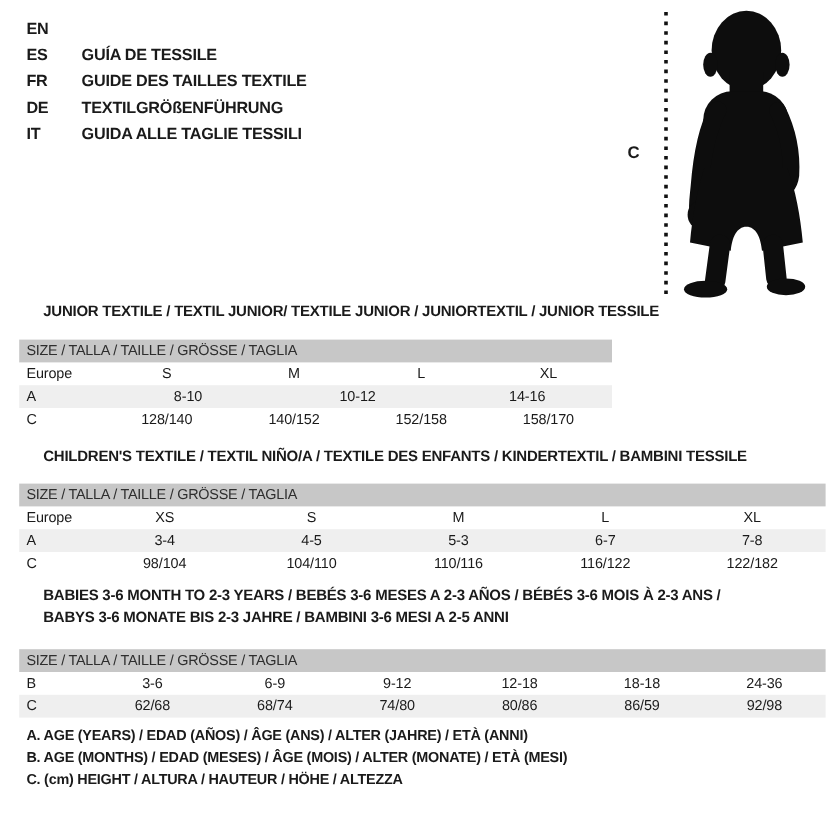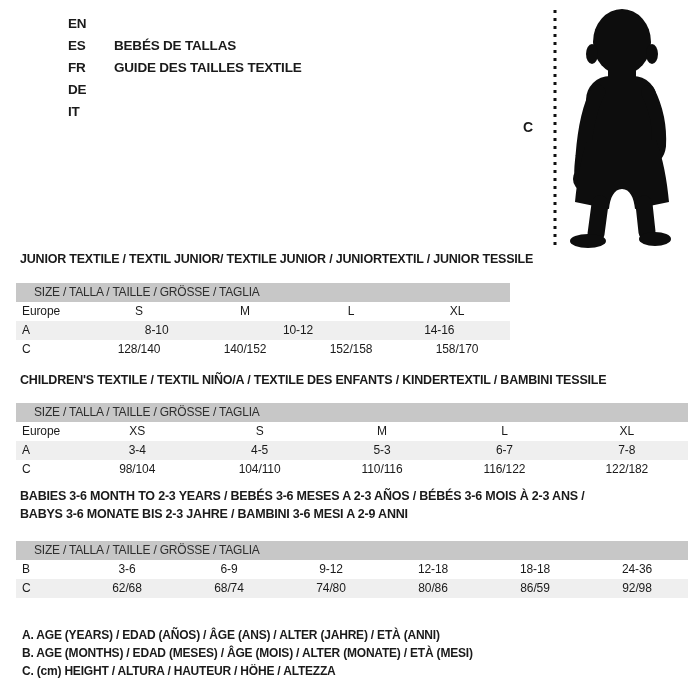--- a/index.html
+++ b/index.html
@@ -9,67 +9,69 @@
   }
   *{margin:0;padding:0;box-sizing:border-box;}
   html,body{background:#fff;}
   body{
     width:700px;height:700px;position:relative;overflow:hidden;
     font-family:"Liberation Sans","DejaVu Sans",sans-serif;
     color:var(--ink);
   }
   
   .lang-block{position:absolute;left:22px;top:12px;}
-  .lang-row{display:flex;height:22px;align-items:center;font-weight:700;font-size:13.5px;letter-spacing:-0.2px;margin-left:46px;}
+  .lang-row{display:flex;height:22px;align-items:center;font-weight:700;font-size:13.5px;letter-spacing:-0.2px;}
   .lang-code{width:46px;}
   
   .figure-c{position:absolute;left:523px;top:119px;font-weight:700;font-size:14px;}
   .height-line{position:absolute;left:552px;top:10px;line-height:0;}
   .silhouette{position:absolute;left:558px;top:4px;line-height:0;}
   
-  .section-title{position:absolute;left:20px;}
+  .section-title{position:absolute;left:36px;}
   #title-0{top:250px;}
   #title-1{top:371px;}
   #title-2{top:487px;}
   .title-line{font-weight:700;font-size:12.5px;letter-spacing:-0.2px;line-height:18px;white-space:nowrap;}
   
   .size-table{position:absolute;}
   #table-0{left:16px;top:283px;width:494px;}
   #table-1{left:16px;top:403px;width:672px;}
   #table-2{left:16px;top:541px;width:672px;}
-  .size-bar{height:19px;line-height:19px;background:var(--bar-bg);color:#2e2e2e;padding-left:18px;font-size:12px;letter-spacing:-0.2px;white-space:nowrap;overflow:hidden;}
+  .size-bar{height:19px;line-height:19px;background:var(--bar-bg);color:#2e2e2e;padding-left:6px;font-size:12px;letter-spacing:-0.2px;white-space:nowrap;overflow:hidden;}
   .t-row{display:flex;height:19px;line-height:19px;font-size:12px;letter-spacing:-0.1px;}
   .t-row.shaded{background:var(--shade-bg);}
   .t-label{width:60px;padding-left:6px;}
   #table-0 .t-label{width:70px;}
   .t-cell{flex:1;text-align:center;}
   
-  .notes{position:absolute;left:22px;top:626px;}
+  .notes{position:absolute;left:22px;top:604px;}
   .note-line{font-weight:700;font-size:12px;line-height:18px;letter-spacing:-0.2px;white-space:nowrap;}
 </style>
 </head>
 <body>
 
 <div class="lang-block">
     <div class="lang-row">
       <span class="lang-code">EN</span>
     </div>
     <div class="lang-row">
       <span class="lang-code">ES</span>
-      <span class="lang-label">BEBÉS DE TALLAS</span>
+      <span class="lang-label">GUÍA DE TESSILE</span>
     </div>
     <div class="lang-row">
       <span class="lang-code">FR</span>
       <span class="lang-label">GUIDE DES TAILLES TEXTILE</span>
     </div>
     <div class="lang-row">
       <span class="lang-code">DE</span>
+      <span class="lang-label">TEXTILGRÖßENFÜHRUNG</span>
     </div>
     <div class="lang-row">
       <span class="lang-code">IT</span>
+      <span class="lang-label">GUIDA ALLE TAGLIE TESSILI</span>
     </div>
   </div>
 
 <div class="figure-c">C</div>
 
 <div class="height-line">
   <svg width="6" height="238" viewBox="0 0 6 238">
     <line x1="3" y1="0" x2="3" y2="238" stroke="#111111" stroke-width="3" stroke-dasharray="3 5"></line>
   </svg>
 </div>
@@ -156,21 +158,21 @@
       <div class="t-cell">98/104</div>
       <div class="t-cell">104/110</div>
       <div class="t-cell">110/116</div>
       <div class="t-cell">116/122</div>
       <div class="t-cell">122/182</div>
     </div>
   </div>
 
 <div class="section-title" id="title-2">
     <div class="title-line">BABIES 3-6 MONTH TO 2-3 YEARS / BEBÉS 3-6 MESES A 2-3 AÑOS / BÉBÉS 3-6 MOIS À 2-3 ANS /</div>
-    <div class="title-line">BABYS 3-6 MONATE BIS 2-3 JAHRE / BAMBINI 3-6 MESI A 2-9 ANNI</div>
+    <div class="title-line">BABYS 3-6 MONATE BIS 2-3 JAHRE / BAMBINI 3-6 MESI A 2-5 ANNI</div>
   </div>
 <div class="size-table" id="table-2">
     <div class="size-bar">SIZE / TALLA / TAILLE / GRÖSSE / TAGLIA</div>
     <div class="t-row">
       <div class="t-label">B</div>
       <div class="t-cell">3-6</div>
       <div class="t-cell">6-9</div>
       <div class="t-cell">9-12</div>
       <div class="t-cell">12-18</div>
       <div class="t-cell">18-18</div>

